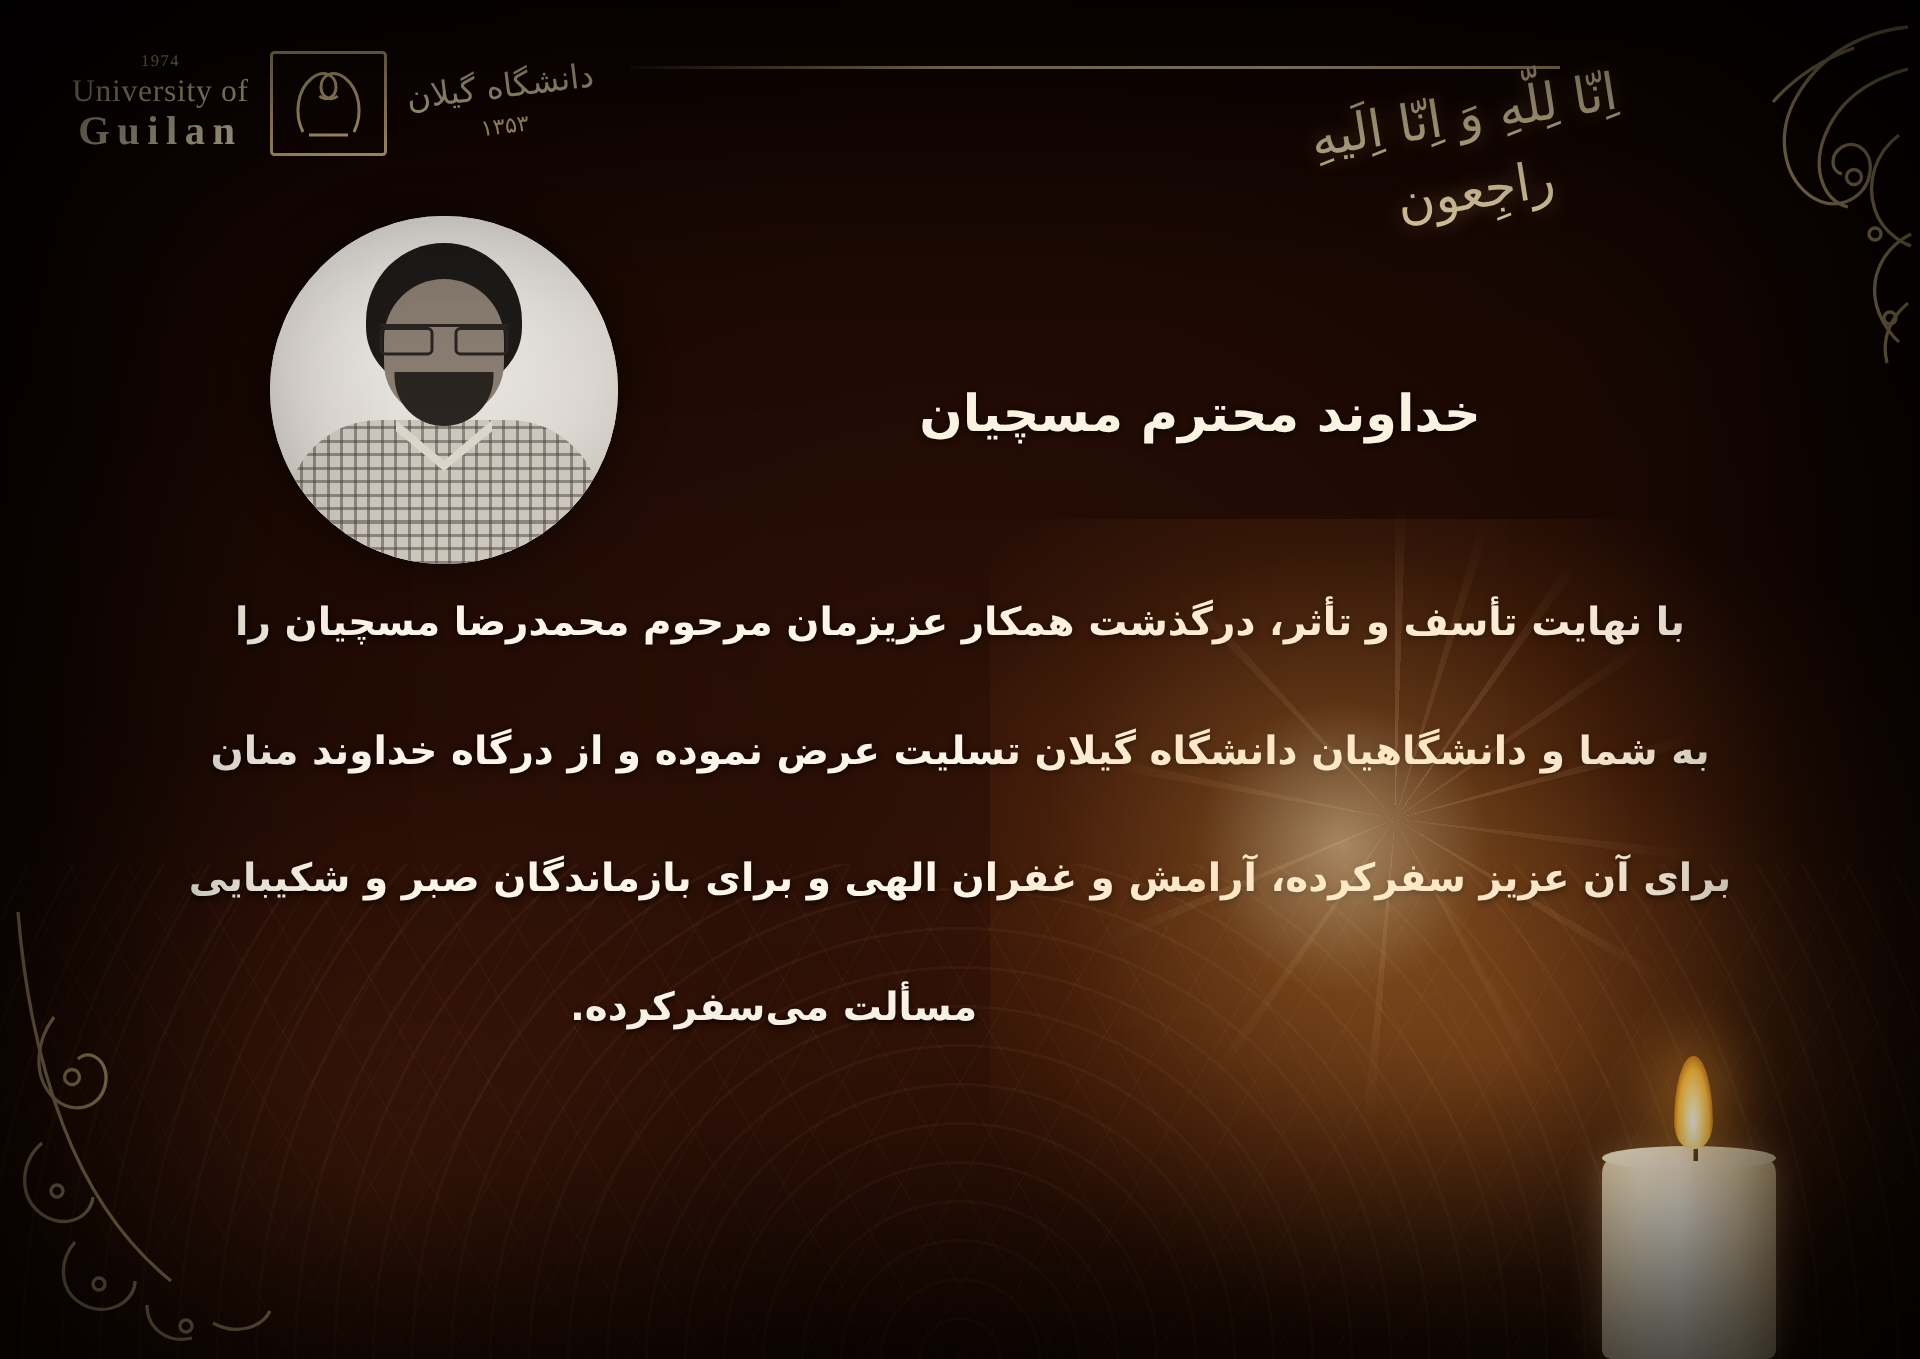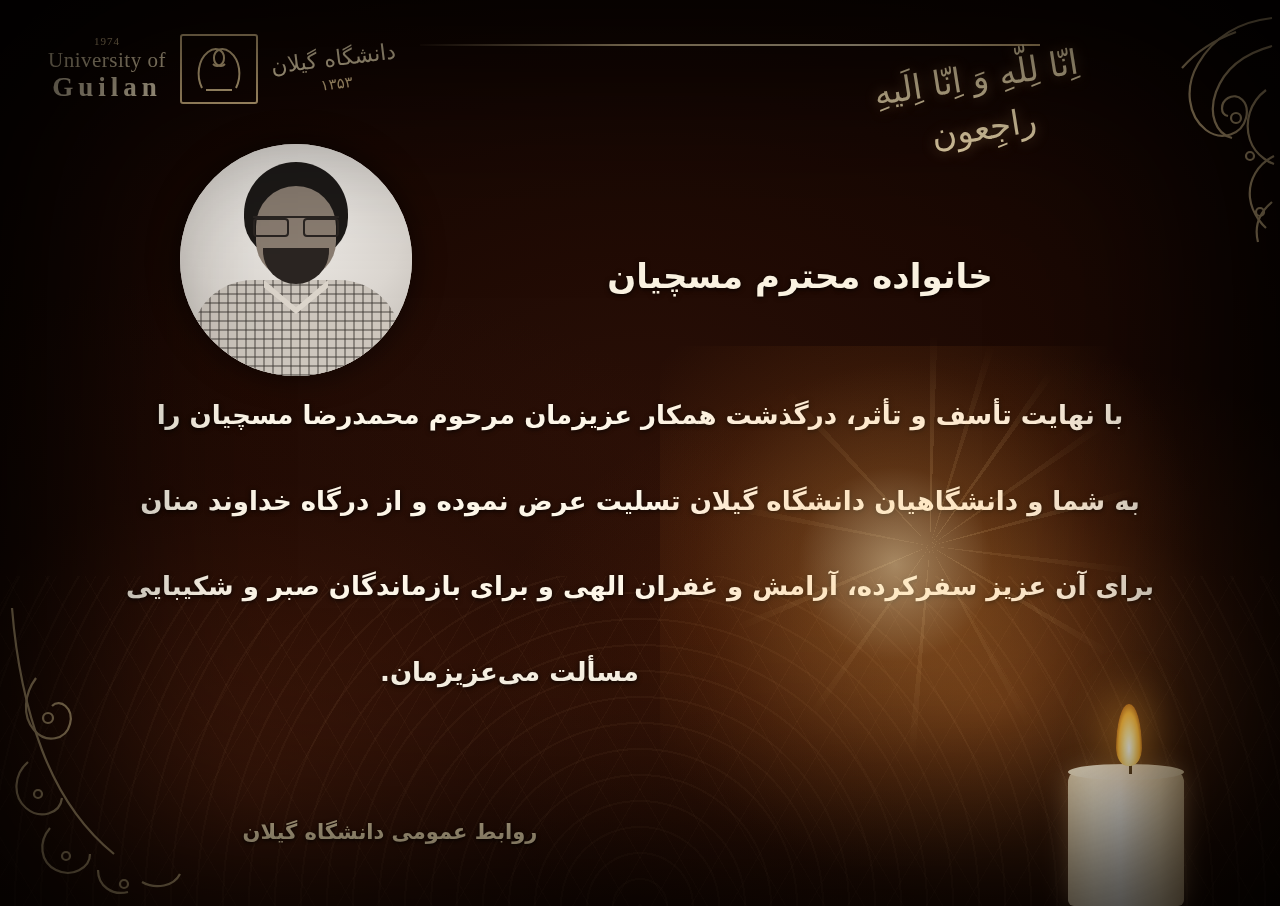--- a/index.html
+++ b/index.html
@@ -421,30 +421,29 @@
   <div class="portrait">
     <div class="ph-bg"></div>
     <div class="ph-shirt"></div>
     <div class="ph-hair"></div>
     <div class="ph-face"></div>
     <div class="ph-beard"></div>
     <div class="ph-glasses"></div>
     <div class="ph-collar"></div>
   </div>
 
-  <div class="salutation">خانواده محترم مسچیان</div>
+  <div class="salutation">خداوند محترم مسچیان</div>
 
   <div class="body-text">
     <p>با نهایت تأسف و تأثر، درگذشت همکار عزیزمان مرحوم محمدرضا مسچیان را</p>
     <p>به شما و دانشگاهیان دانشگاه گیلان تسلیت عرض نموده و از درگاه خداوند منان</p>
     <p>برای آن عزیز سفرکرده، آرامش و غفران الهی و برای بازماندگان صبر و شکیبایی</p>
-    <p class="last">مسألت می‌عزیزمان.</p>
+    <p class="last">مسألت می‌سفرکرده.</p>
   </div>
 
-  <div class="signature">روابط عمومی دانشگاه گیلان</div>
 
   <div class="candle-rays"></div>
   <div class="candle-glow"></div>
   <div class="candle"></div>
   <div class="wick"></div>
   <div class="flame"></div>
 
   <div class="vignette"></div>
 </div>
 

